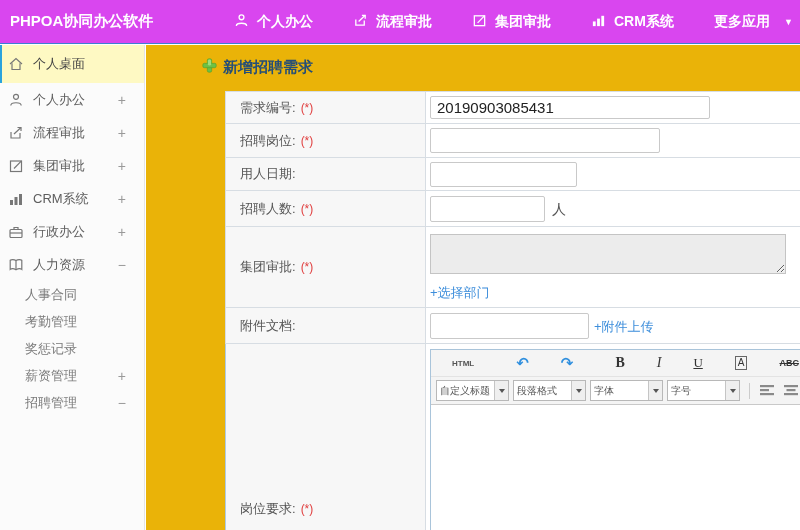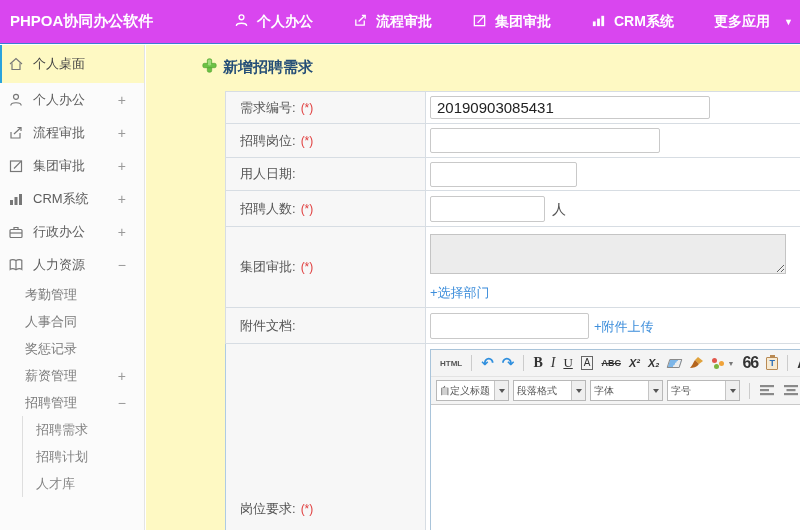--- a/index.html
+++ b/index.html
@@ -28,21 +28,21 @@
   .slabel { white-space:nowrap; }
   .expand { position:absolute; right:18px; color:#999; font-size:14px; }
   .sub-item { position:relative; height:27px; display:flex; align-items:center;
     padding-left:25px; color:#7a7a7a; font-size:13px; cursor:pointer; }
   .sub2-list { margin-left:22px; border-left:1px solid #dedede; }
   .sub2-item { position:relative; height:27px; display:flex; align-items:center;
     padding-left:13px; color:#828282; font-size:13px; cursor:pointer; }
 
   
   .main { position:absolute; left:146px; top:45px; width:654px; height:485px;
-    background:#fef9c3; overflow:hidden; }
+    background:#eab308; overflow:hidden; }
   .page-title { display:flex; align-items:center; margin:13px 0 0 56px; }
   .page-title .ttext { margin-left:6px; color:#254e77; font-size:15px; font-weight:bold; }
 
   table.form { border-collapse:collapse; table-layout:fixed; width:860px;
     margin:14px 0 0 79px; }
   td { border:1px solid #d7dde3; vertical-align:middle; }
   td.lbl { width:200px; background:#f7f7f7; padding-left:14px; font-size:13px; color:#565656; }
   td.val { background:#fff; padding-left:4px; }
   tr.r1 { height:32px; } tr.r2 { height:34px; } tr.r3 { height:33px; }
   tr.r4 { height:36px; } tr.r5 { height:67px; } tr.r6 { height:36px; } tr.r7 { height:330px; }
@@ -64,21 +64,21 @@
   td.val.v5 { padding:7px 0 5px 4px; }
   .dept-link { display:block; margin-top:6px; }
   .attach-link { margin-left:5px; }
 
   
   .editor { width:560px; border:1px solid #a9c4da; background:#fff; margin:1px 0; }
   .tb { display:flex; align-items:center; background:#f4f4f4; padding:0 5px; }
   .tb1 { height:27px; border-bottom:1px solid #e3e3e3; }
   .tb2 { height:28px; border-bottom:1px solid #c9c9c9; }
   .econtent { height:256px; background:#fff; }
-  .tbtn { margin:0 4px; display:inline-flex; align-items:center; font-size:13px;
+  .tbtn { margin:0 16px; display:inline-flex; align-items:center; font-size:13px;
     color:#333; cursor:pointer; white-space:nowrap; }
   .sep { width:1px; height:16px; background:#ccc; margin:0 5px; }
   .htmlbtn { font-size:8px; font-weight:bold; color:#555; }
   .undo, .redo { color:#2f8fde; font-size:15px; font-weight:bold; }
   .bold  { font-family:"Liberation Serif",serif; font-weight:bold; font-size:14px; }
   .italic{ font-family:"Liberation Serif",serif; font-style:italic; font-size:14px; }
   .uline { font-family:"Liberation Serif",serif; font-size:13px; text-decoration:underline; }
   .fontbox { border:1px solid #666; font-size:10px; line-height:12px; padding:0 2px; }
   .strike { font-size:9px; font-weight:bold; text-decoration:line-through; }
   .supsub { font-size:11px; font-weight:bold; font-style:italic; }
@@ -222,49 +222,38 @@
           <path d="M8 3.5 C6 2.2 3.2 2.4 2.2 3.2 V12.4 C3.2 11.6 6 11.5 8 12.7 C10 11.5 12.8 11.6 13.8 12.4 V3.2 C12.8 2.4 10 2.2 8 3.5 Z"></path>
           <path d="M8 3.5 V12.7"></path>
         </svg>
       </span>
     <span class="slabel">人力资源</span>
     <span class="expand">−</span>
   </div>
 
   <div class="sub-list">
     <div class="sub-item">
+      <span>人事合同</span>
+      <span class="expand"></span>
+    </div>
+    <div class="sub-item">
       <span>考勤管理</span>
       <span class="expand"></span>
     </div>
     <div class="sub-item">
-      <span>人事合同</span>
-      <span class="expand"></span>
-    </div>
-    <div class="sub-item">
       <span>奖惩记录</span>
       <span class="expand"></span>
     </div>
     <div class="sub-item">
       <span>薪资管理</span>
       <span class="expand">+</span>
     </div>
     <div class="sub-item">
       <span>招聘管理</span>
       <span class="expand">−</span>
-    </div>
-    <div class="sub2-list">
-      <div class="sub2-item">
-        <span>招聘需求</span>
-      </div>
-      <div class="sub2-item">
-        <span>招聘计划</span>
-      </div>
-      <div class="sub2-item">
-        <span>人才库</span>
-      </div>
     </div>
   </div>
 </div>
 
 <div class="main">
   <div class="page-title">
     <span><svg width="15" height="15" viewBox="0 0 15 15">
           <rect x="5.3" y="0.8" width="4.4" height="13.4" rx="1.6" fill="#6cc145" stroke="#4ea02c" stroke-width="0.6"></rect>
           <rect x="0.8" y="5.3" width="13.4" height="4.4" rx="1.6" fill="#6cc145" stroke="#4ea02c" stroke-width="0.6"></rect>
           <rect x="5.9" y="1.6" width="3.2" height="6" rx="1.4" fill="#9fdc7c"></rect>

